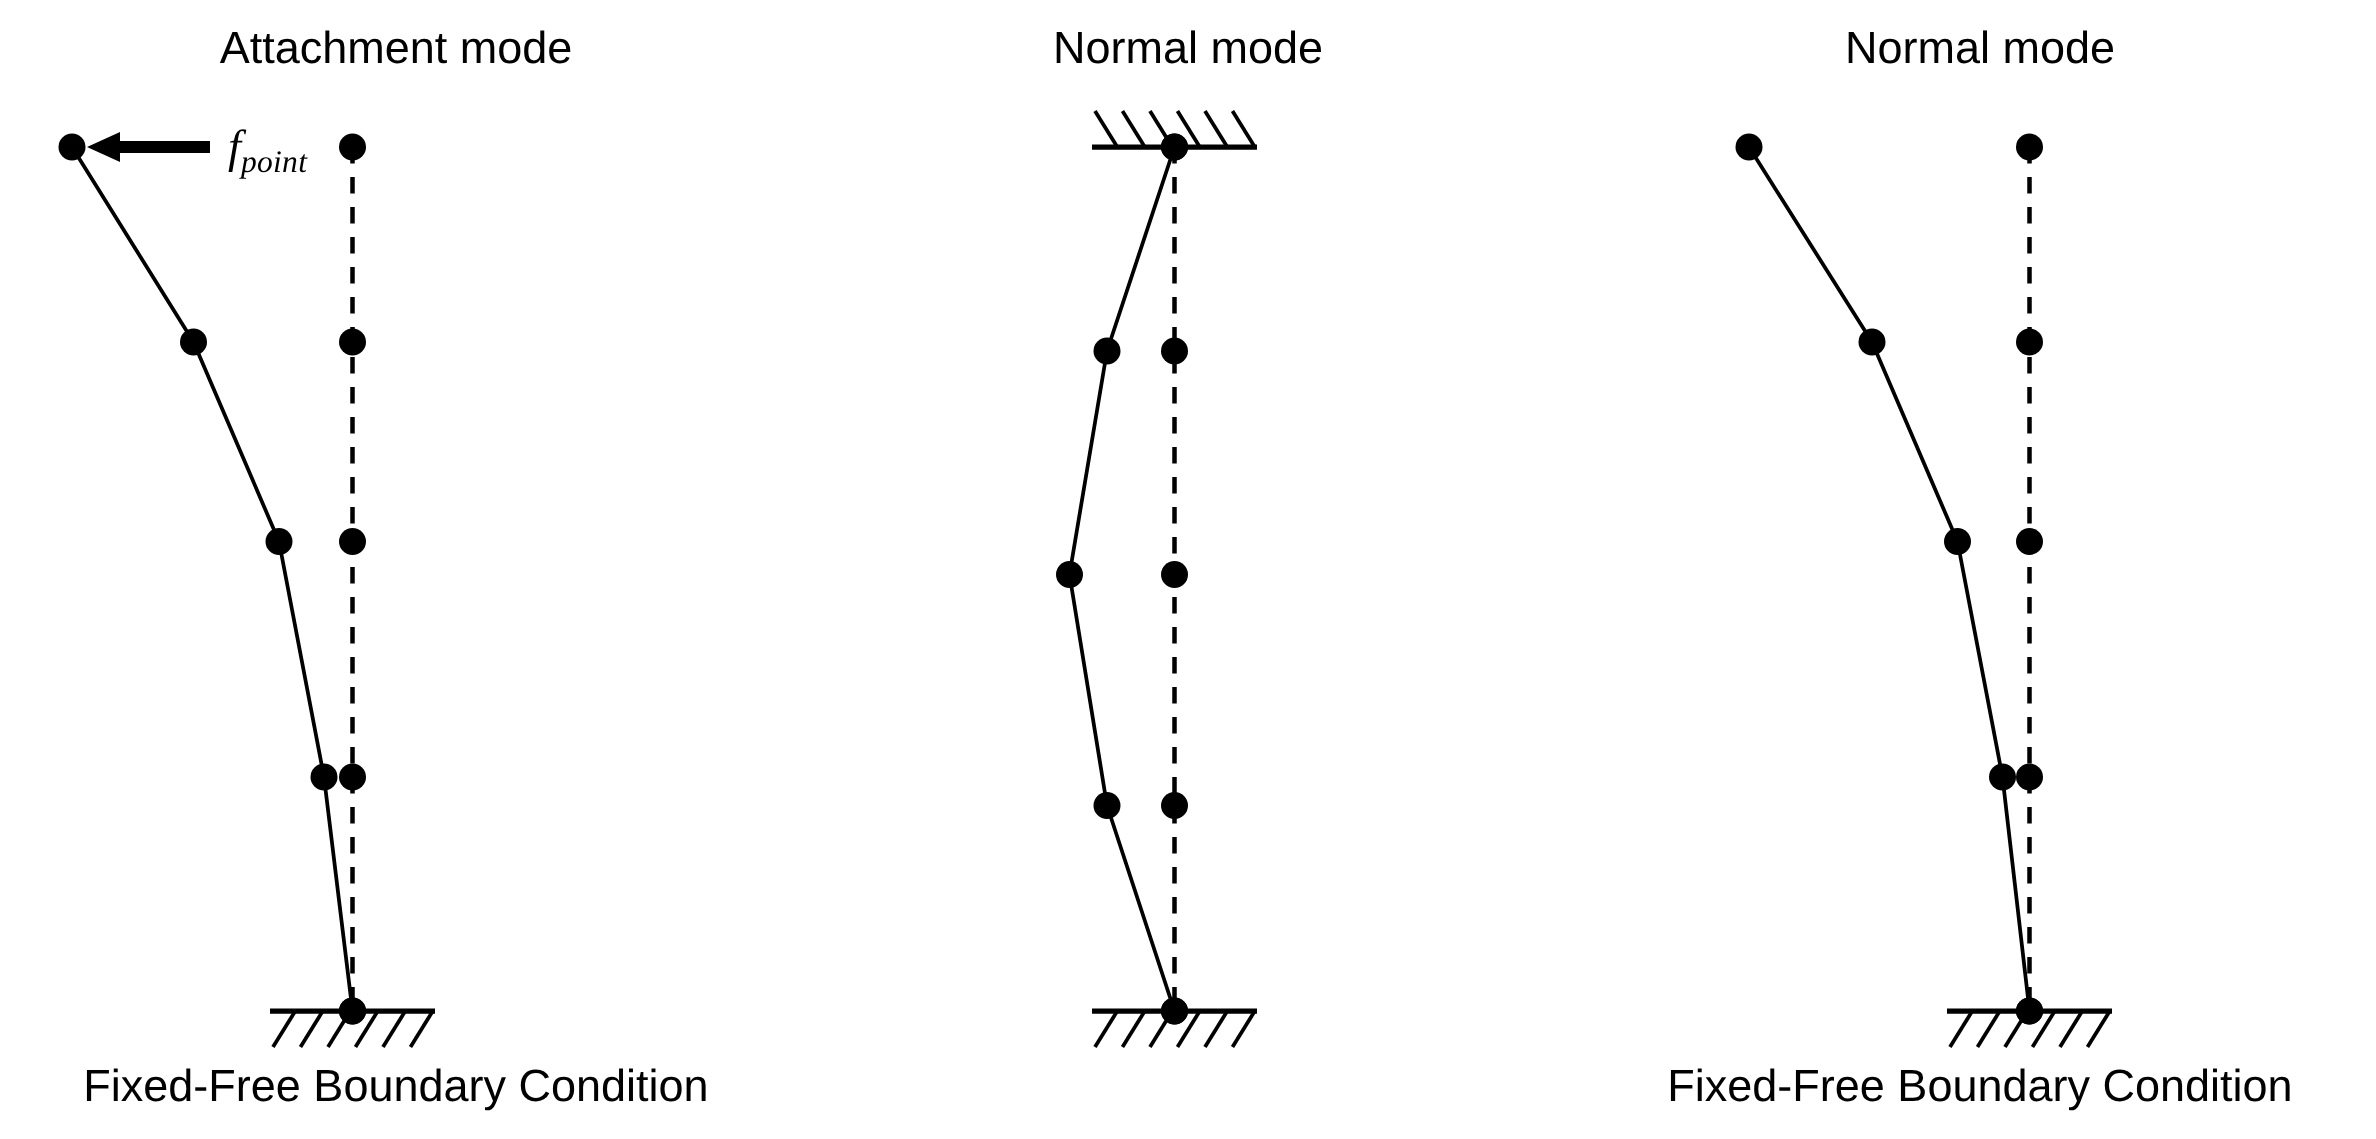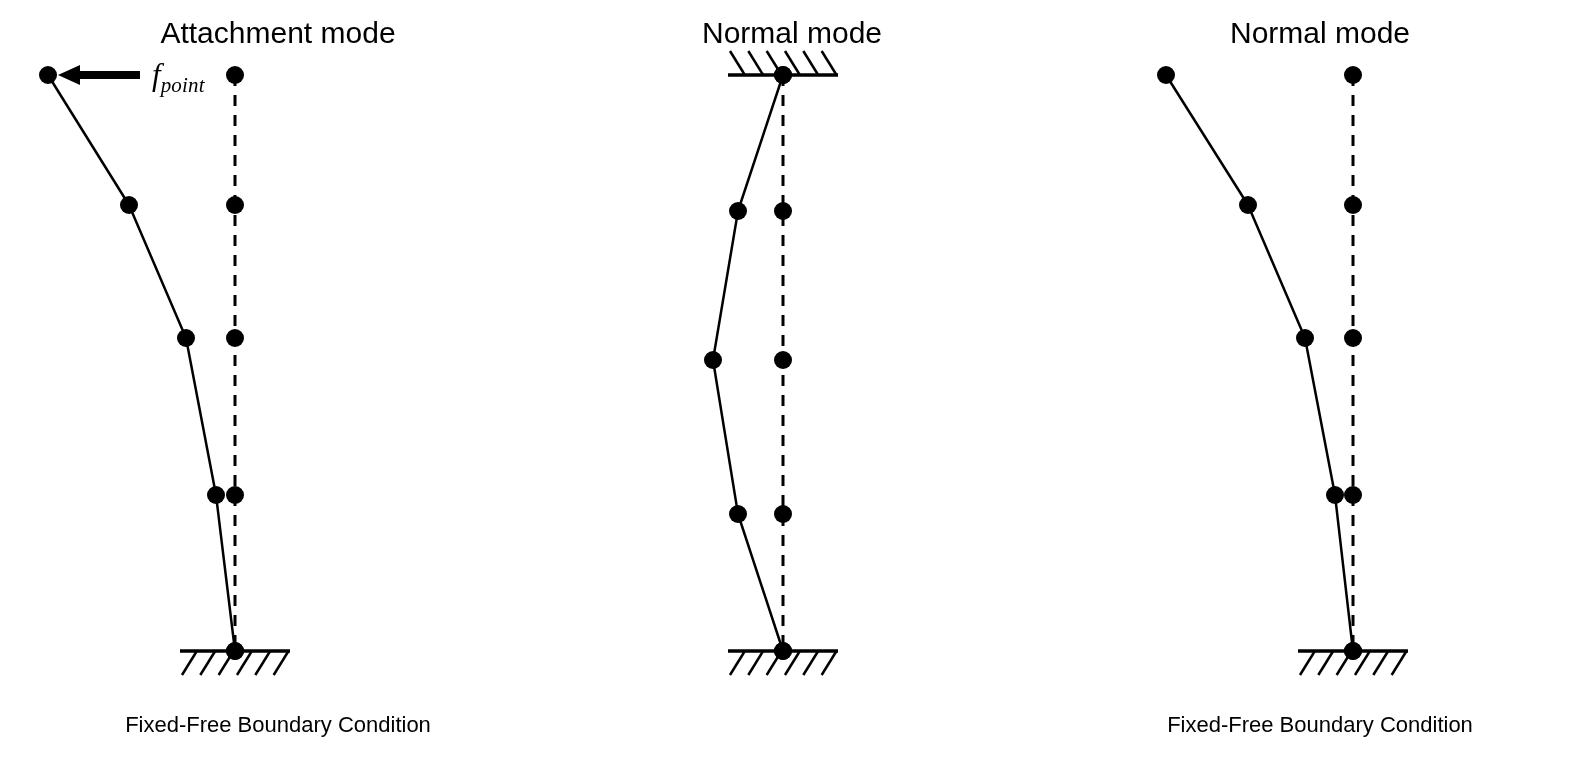--- a/index.html
+++ b/index.html
@@ -17,21 +17,21 @@
   #figure {
     position: relative;
     width: 1584px;
     height: 759px;
   }
   .panel {
     position: absolute;
     top: 0;
     height: 759px;
   }
-  #panel-0 { left: 0px;    width: 528px; padding-left: 28px; }
+  #panel-0 { left: 0px;    width: 528px; }
   #panel-1 { left: 528px;  width: 528px; }
   #panel-2 { left: 1056px; width: 528px; }
 
   .panel-title {
     position: absolute;
     top: 14px;
     left: 0;
     width: 100%;
     text-align: center;
     font-size: 30px;
@@ -39,29 +39,29 @@
     font-family: "Liberation Sans", sans-serif;
     color: #000000;
     white-space: nowrap;
   }
   .panel-caption {
     position: absolute;
     top: 706px;
     left: 0;
     width: 100%;
     text-align: center;
-    font-size: 22px;
+    font-size: 30px;
     line-height: 38px;
     font-family: "Liberation Sans", sans-serif;
     color: #000000;
     white-space: nowrap;
   }
   .stage {
     position: absolute;
-    top: 37px;
+    top: 60px;
     left: 0;
     width: 528px;
     height: 656px;
   }
   .force-label {
     position: absolute;
     font-family: "Liberation Serif", serif;
     font-style: italic;
     font-size: 31px;
     line-height: 31px;

